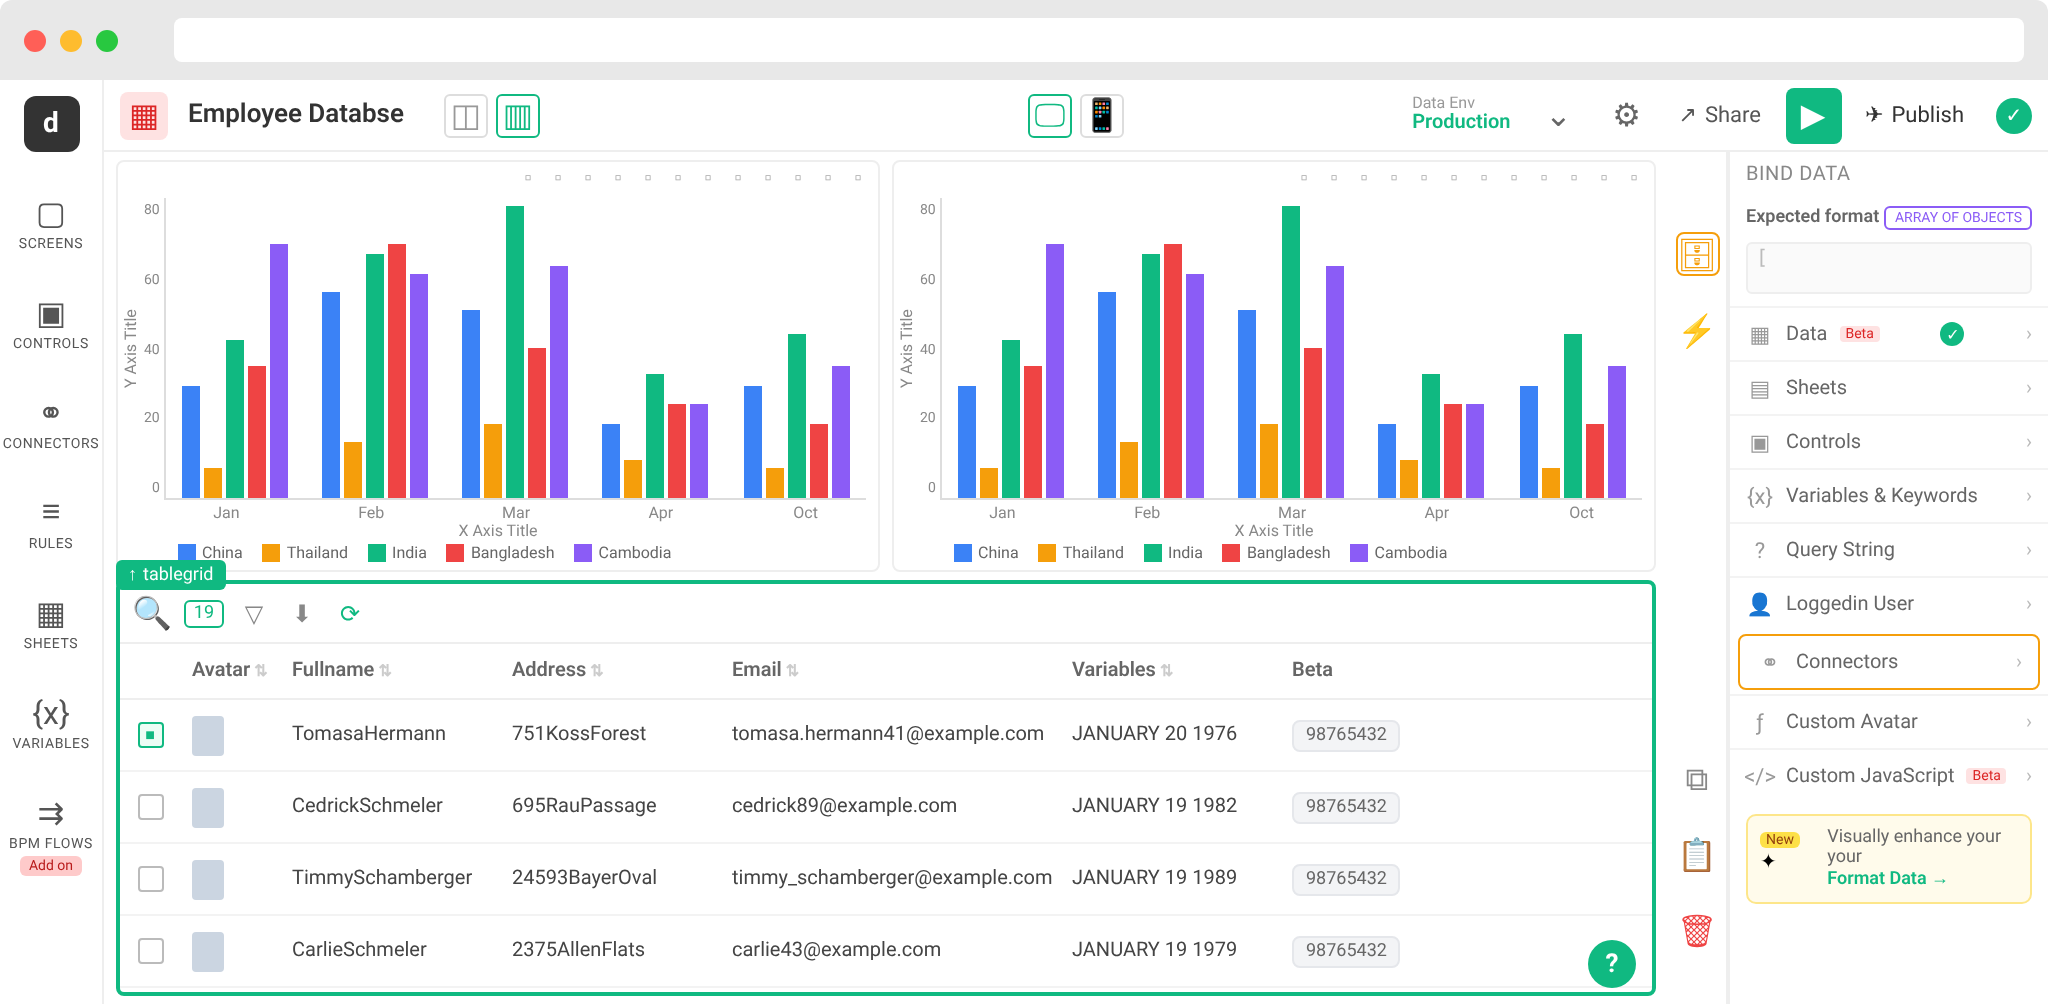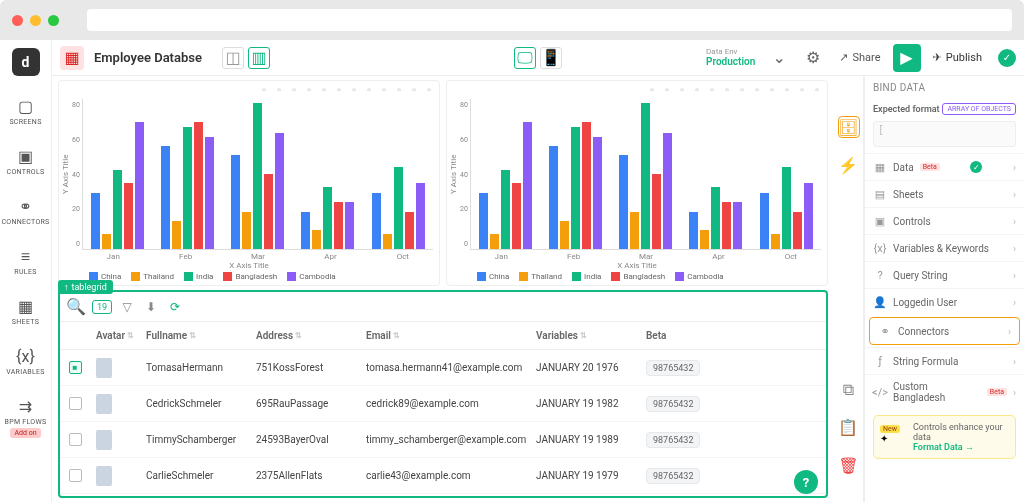--- a/index.html
+++ b/index.html
@@ -538,37 +538,37 @@
               <span>Loggedin User</span>
               <span class="chev">›</span>
             </div>
             <div class="panel-item highlighted">
               <span class="pi-icon">⚭</span>
               <span>Connectors</span>
               <span class="chev">›</span>
             </div>
             <div class="panel-item">
               <span class="pi-icon">ƒ</span>
-              <span>String Formula</span>
+              <span>Custom Avatar</span>
               <span class="chev">›</span>
             </div>
             <div class="panel-item">
               <span class="pi-icon">&lt;/&gt;</span>
-              <span>Custom Bangladesh</span>
+              <span>Custom JavaScript</span>
               <span class="beta-pill">Beta</span>
               <span class="chev">›</span>
             </div>
           </div>
         <div class="format-card">
           <div>
             <span class="new-pill">New</span>
             <span>✦</span>
           </div>
           <div>
-            <div class="format-text">Controls enhance your data</div>
+            <div class="format-text">Visually enhance your your</div>
             <div class="format-link">Format Data →</div>
           </div>
         </div>
       </div>
     </div>
   </div>
 </div>
 
 <div class="help-fab">?</div>
 

